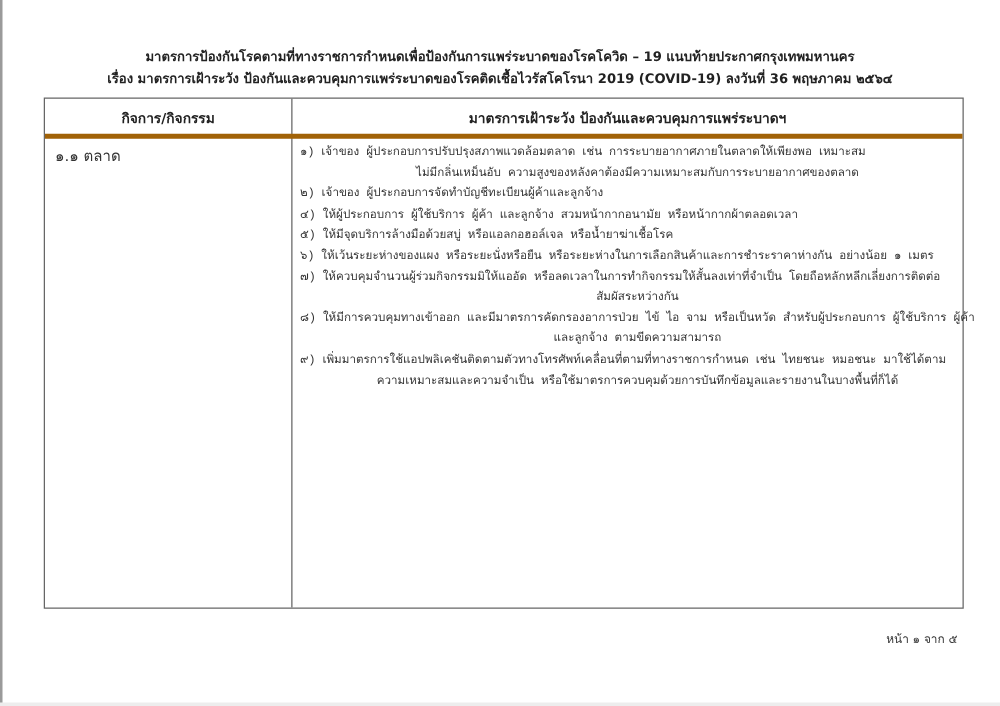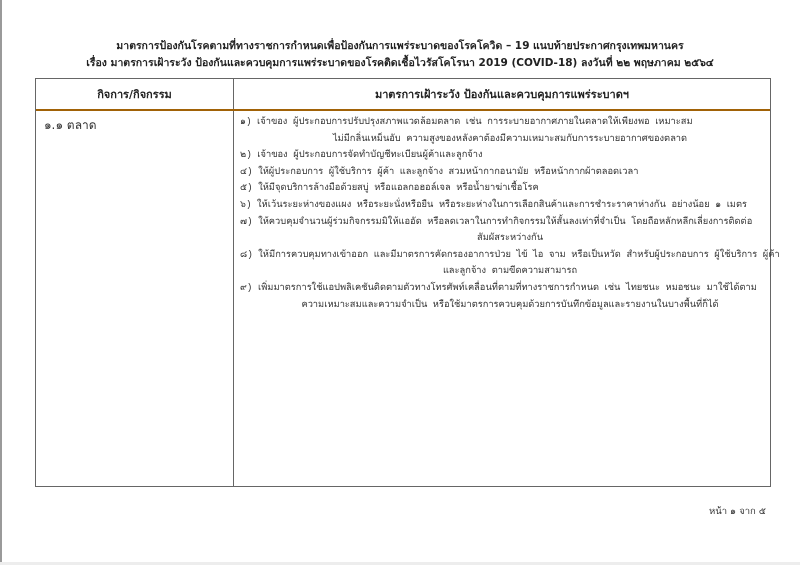--- a/index.html
+++ b/index.html
@@ -53,21 +53,21 @@
       top: 0;
       width: 1px;
       height: 100%;
       background: #666;
     }
     .header-row {
       position: absolute;
       left: 0; top: 0;
       width: 100%;
       height: 32px;
-      border-bottom: 2px solid #a16207;
+      border-bottom: 4px solid #a16207;
       box-sizing: border-box;
     }
     .header-cell {
       position: absolute;
       top: 0;
       height: 31px;
       line-height: 31px;
       text-align: center;
       font-size: 11px;
       font-weight: bold;
@@ -112,21 +112,21 @@
       font-size: 9.5px;
       color: #333;
     }
   </style>
 </head>
 <body>
 
 <div class="left-edge"></div>
 
 <div class="doc-title title-1">มาตรการป้องกันโรคตามที่ทางราชการกำหนดเพื่อป้องกันการแพร่ระบาดของโรคโควิด – 19 แนบท้ายประกาศกรุงเทพมหานคร</div>
-<div class="doc-title title-2">เรื่อง มาตรการเฝ้าระวัง ป้องกันและควบคุมการแพร่ระบาดของโรคติดเชื้อไวรัสโคโรนา 2019 (COVID-18) ลงวันที่ ๒๒ พฤษภาคม ๒๕๖๔</div>
+<div class="doc-title title-2">เรื่อง มาตรการเฝ้าระวัง ป้องกันและควบคุมการแพร่ระบาดของโรคติดเชื้อไวรัสโคโรนา 2019 (COVID-19) ลงวันที่ 36 พฤษภาคม ๒๕๖๔</div>
 
 <div class="table">
   <div class="col-divider"></div>
   <div class="header-row">
     <div class="header-cell activity">กิจการ/กิจกรรม</div>
     <div class="header-cell measures">มาตรการเฝ้าระวัง ป้องกันและควบคุมการแพร่ระบาดฯ</div>
   </div>
 
   <div class="activity-cell">๑.๑ ตลาด</div>
 

